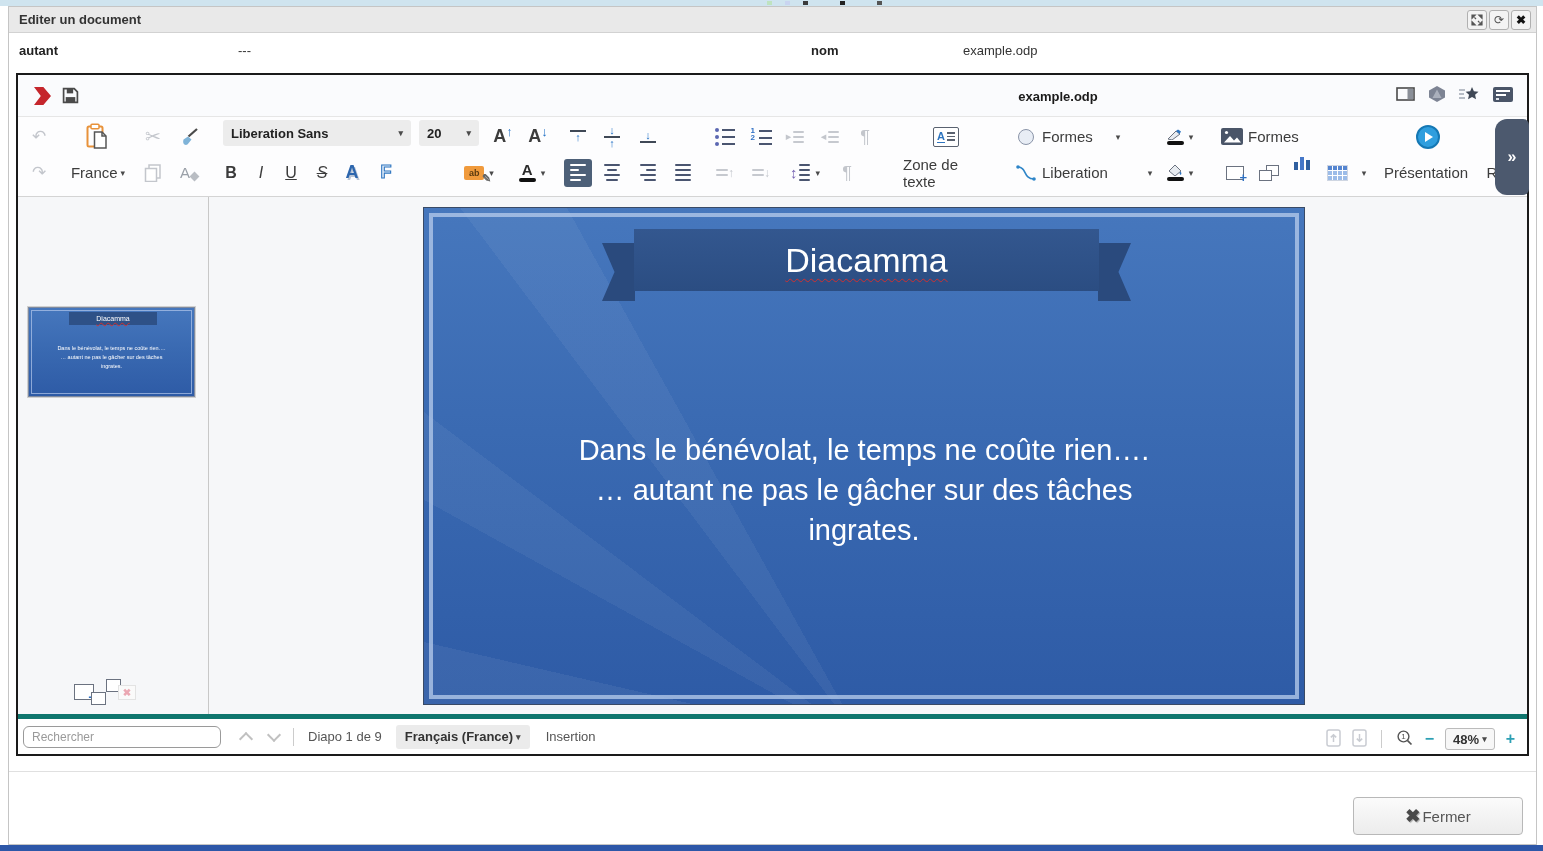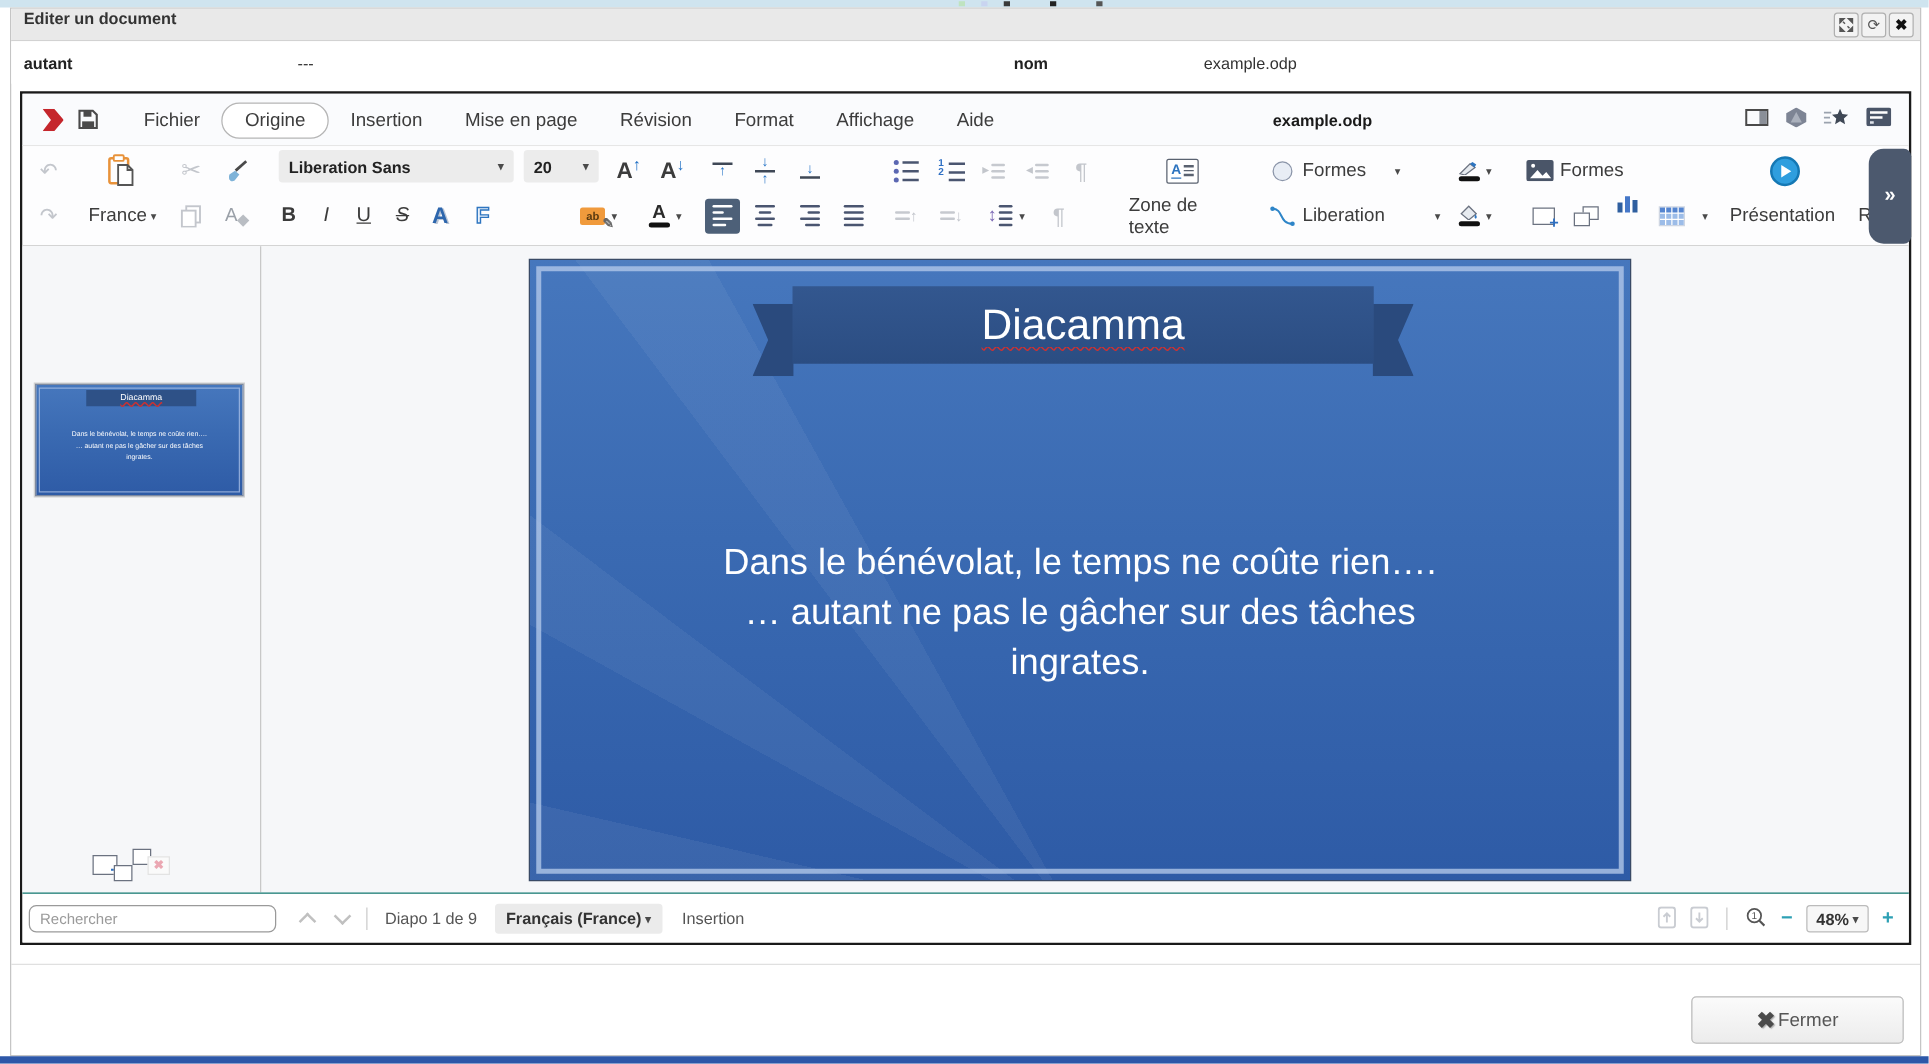--- a/index.html
+++ b/index.html
@@ -6,21 +6,21 @@
   html,body { width:1543px; height:851px; background:#fff; font-family:"Liberation Sans", sans-serif; overflow:hidden; }
   .screen { position:relative; width:1543px; height:851px; background:#fff; }
 
   
   .top-strip { position:absolute; left:0; top:0; width:100%; height:6px; background:#cfe4ef; }
   .top-strip i { position:absolute; top:1px; width:5px; height:4px; display:block; }
   .bottom-strip { position:absolute; left:0; bottom:0; width:100%; height:6px; background:#2d57a8; }
 
   
   .dialog { position:absolute; left:8px; top:6px; width:1529px; height:839px; background:#fff; border:1px solid #c5c5c5; }
-  .titlebar { position:absolute; left:0; top:0; width:100%; height:26px; background:#e9e9e9; border-bottom:1px solid #d2d2d2; display:flex; }
+  .titlebar { position:absolute; left:0; top:0; width:100%; height:26px; background:#e9e9e9; border-bottom:1px solid #d2d2d2; display:flex; align-items:center; }
   .titlebar .ttl { font-size:13px; font-weight:bold; color:#333; padding-left:10px; }
   .winbtns { position:absolute; right:5px; top:3px; display:flex; gap:2px; }
   .winbtn { width:20px; height:20px; border:1px solid #b0b0b0; border-radius:3px; background:#f3f3f3; display:flex; align-items:center; justify-content:center; font-size:12px; color:#555; cursor:pointer; }
   .winbtn.close { color:#111; font-weight:bold; }
 
   .fieldsrow { position:absolute; left:0; top:26px; width:100%; height:34px; background:#fff; font-size:13px; color:#333; }
   .fieldsrow .lbl { font-weight:bold; color:#222; position:absolute; top:10px; }
   .fieldsrow .val { position:absolute; top:10px; }
 
   
@@ -103,21 +103,21 @@
   .rays { position:absolute; inset:0; pointer-events:none;
     background:conic-gradient(from 215deg at 50% 108%, transparent 0 12deg, rgba(255,255,255,.05) 12deg 20deg, transparent 20deg 36deg, rgba(255,255,255,.05) 36deg 44deg, transparent 44deg 60deg, rgba(255,255,255,.06) 60deg 68deg, transparent 68deg 84deg, rgba(255,255,255,.05) 84deg 92deg, transparent 92deg 108deg, rgba(255,255,255,.05) 108deg 116deg, transparent 116deg 360deg); }
   .banner-rect { position:absolute; left:210px; top:21px; width:465px; height:62px; background:linear-gradient(180deg,#33578f,#2b4d82); display:flex; align-items:center; justify-content:center; z-index:2; cursor:text; }
   .banner-rect span { color:#fff; font-size:34px; text-decoration:underline wavy #d03030 1px; text-underline-offset:6px; }
   .tail { position:absolute; top:35px; width:33px; height:58px; background:#2a4a7d; z-index:1; }
   .tail.l { left:178px; clip-path:polygon(0 0,100% 0,100% 100%,0 100%,38% 50%); }
   .tail.r { left:674px; clip-path:polygon(0 0,100% 0,62% 50%,100% 100%,0 100%); }
   .slidebody { position:absolute; left:0; top:222px; width:100%; text-align:center; color:#fff; font-size:29px; line-height:40px; cursor:text; }
 
   
-  .statusbar { position:absolute; left:0; top:639px; width:100%; height:40px; background:#fff; border-top:1px solid #0f766e; display:flex; align-items:center; font-size:13px; color:#555; }
+  .statusbar { position:absolute; left:0; top:639px; width:100%; height:40px; background:#fff; border-top:5px solid #0f766e; display:flex; align-items:center; font-size:13px; color:#555; }
   .search { margin-left:5px; width:198px; height:22px; border:1px solid #9a9a9a; border-radius:6px; font-size:12px; padding:0 8px; color:#333; font-family:"Liberation Sans",sans-serif; }
   .search::placeholder { color:#9a9a9a; }
   .chev { width:10px; height:10px; border-left:2px solid #c0c0c0; border-bottom:2px solid #c0c0c0; display:inline-block; cursor:pointer; }
   .chev.up { transform:rotate(135deg); margin-left:20px; margin-top:4px; }
   .chev.dn { transform:rotate(-45deg); margin-left:18px; margin-top:-4px; }
   .vdiv { width:1px; height:18px; background:#ccc; margin:0 14px; }
   .langchip { background:#ebebeb; border-radius:3px; height:24px; display:flex; align-items:center; padding:0 9px; font-weight:bold; color:#333; margin-left:14px; cursor:pointer; }
   .sb-right { position:absolute; right:12px; top:0; height:40px; display:flex; align-items:center; gap:11px; }
   .zoomchip { border:1px solid #bbb; border-radius:3px; background:#f7f7f7; height:22px; display:flex; align-items:center; padding:0 7px; font-weight:bold; color:#333; cursor:pointer; }
   .zpm { color:#2da0b4; font-size:16px; font-weight:bold; cursor:pointer; }
@@ -172,30 +172,20 @@
 
       <div class="menubar">
         <span class="logo"></span>
         <span class="saveico">
           <svg width="17" height="17" viewBox="0 0 16 16">
               <path d="M1.5 1.5 h10 l3 3 v10 h-13 z" fill="none" stroke="#4a4a4a" stroke-width="1.6"></path>
               <rect x="4.5" y="1.5" width="6" height="4.5" fill="#4a4a4a"></rect>
               <rect x="3.5" y="9.5" width="9" height="5" fill="#4a4a4a"></rect>
             </svg>
         </span>
-        <div class="menuitems">
-          <span class="mi">Fichier</span>
-          <span class="mi active">Origine</span>
-          <span class="mi">Insertion</span>
-          <span class="mi">Mise en page</span>
-          <span class="mi">Révision</span>
-          <span class="mi">Format</span>
-          <span class="mi">Affichage</span>
-          <span class="mi">Aide</span>
-        </div>
         <span class="docname">example.odp</span>
         <div class="mb-icons">
           <span><svg width="19" height="14" viewBox="0 0 19 14">
                 <rect x="1" y="1" width="17" height="12" fill="none" stroke="#4a4a4a" stroke-width="1.6"></rect>
                 <rect x="11.5" y="1.8" width="5.7" height="10.4" fill="#8a8f98"></rect>
               </svg></span>
           <span><svg width="18" height="16" viewBox="0 0 18 16">
                 <polygon points="9,0 17,4.5 17,11.5 9,16 1,11.5 1,4.5" fill="#7d8494"></polygon>
                 <polygon points="9,3.5 13.5,12 4.5,12" fill="#aab0bc"></polygon>
               </svg></span>

